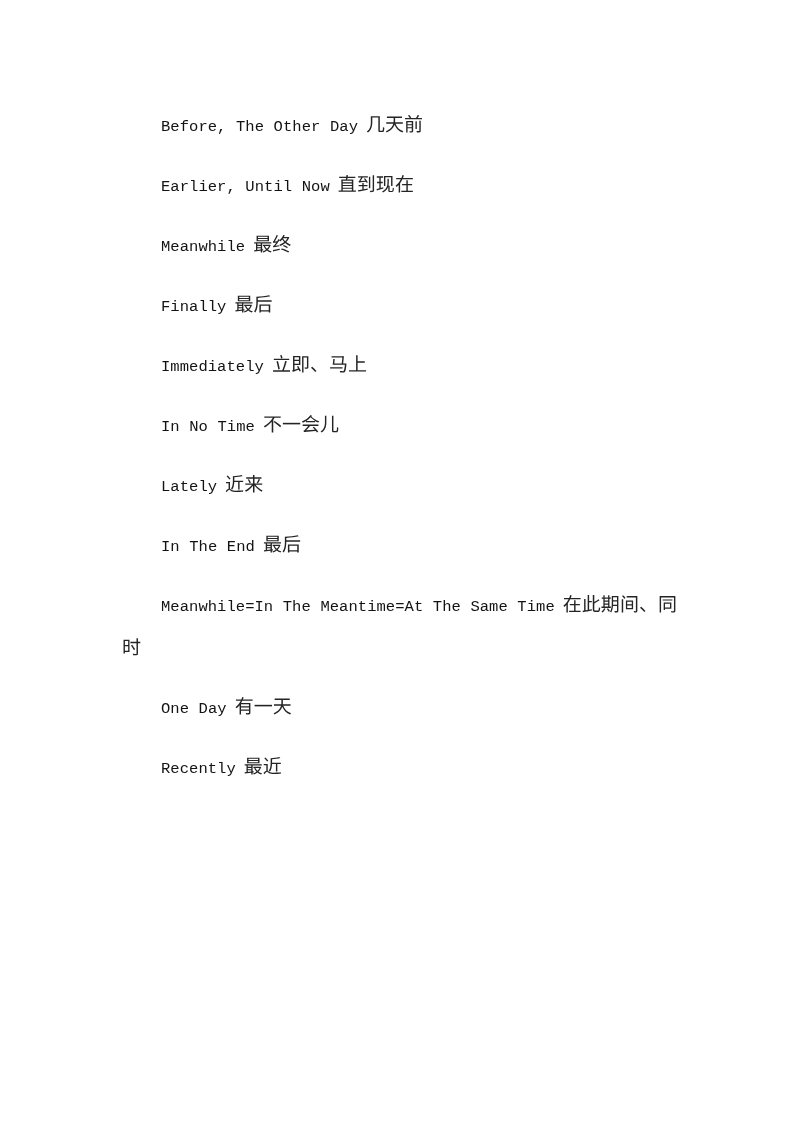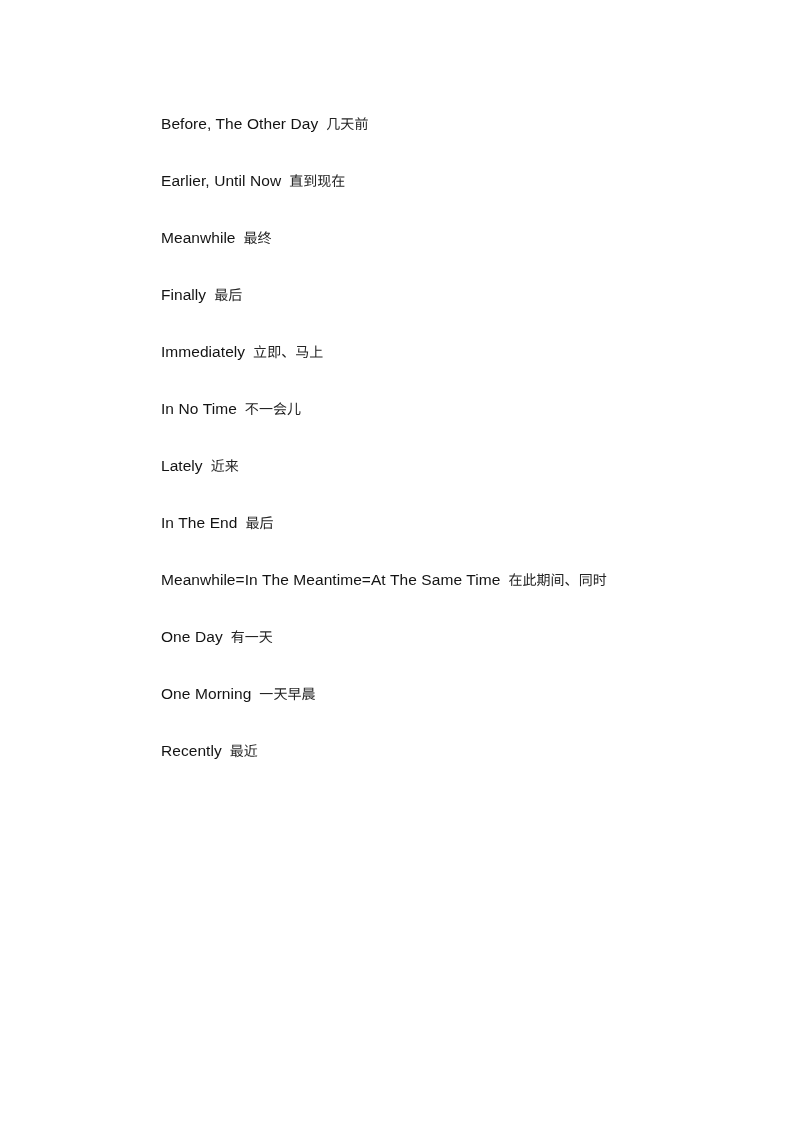--- a/index.html
+++ b/index.html
@@ -38,45 +38,44 @@
     font-size: 15.5px;
     font-family: "Liberation Sans", "DejaVu Sans", sans-serif;
     font-weight: 400;
     -webkit-font-smoothing: antialiased;
     word-spacing: 0.2px;
     letter-spacing: 0.05px;
   }
 
   
   .en {
-    font-family: Liberation Sans, sans-serif;
+    font-family: Liberation Mono, monospace;
     font-size: 15.5px;
     color: #131313;
   }
 
   
   .zh {
     font-family: "DejaVu Serif", "Liberation Serif", serif;
-    font-size: 14px;
+    font-size: 19px;
     color: #242424;
     margin-left: 8px;
   }
 </style>
 </head>
 <body>
 
 <div class="page">
   <div class="doc-body">
 
   <p class="entry"><span class="en">Before, The Other Day</span><span class="zh">几天前</span></p>
       <p class="entry"><span class="en">Earlier, Until Now</span><span class="zh">直到现在</span></p>
       <p class="entry"><span class="en">Meanwhile</span><span class="zh">最终</span></p>
       <p class="entry"><span class="en">Finally</span><span class="zh">最后</span></p>
       <p class="entry"><span class="en">Immediately</span><span class="zh">立即、马上</span></p>
       <p class="entry"><span class="en">In No Time</span><span class="zh">不一会儿</span></p>
       <p class="entry"><span class="en">Lately</span><span class="zh">近来</span></p>
       <p class="entry"><span class="en">In The End</span><span class="zh">最后</span></p>
       <p class="entry"><span class="en">Meanwhile=In The Meantime=At The Same Time</span><span class="zh">在此期间、同时</span></p>
       <p class="entry"><span class="en">One Day</span><span class="zh">有一天</span></p>
-      <p class="entry"><span class="en">One Morning</span><span class="zh">一天早晨</span></p>
       <p class="entry"><span class="en">Recently</span><span class="zh">最近</span></p>
     </div>
 </div>
 
 </body></html>

